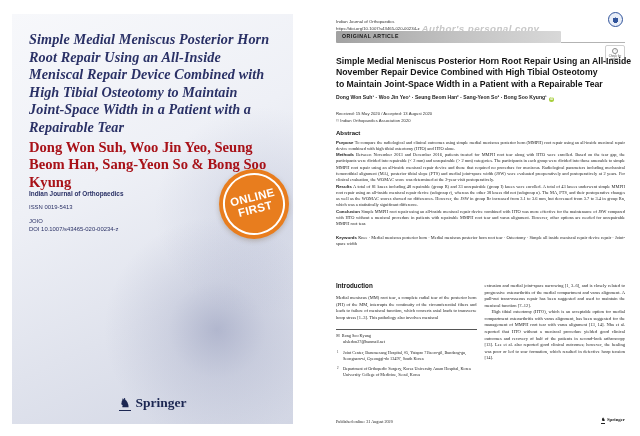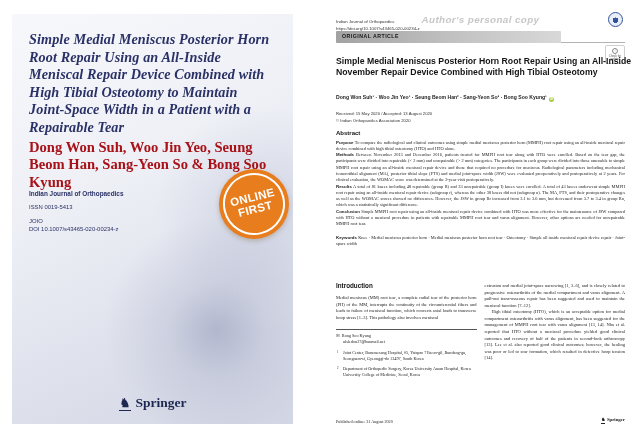--- a/index.html
+++ b/index.html
@@ -47,21 +47,21 @@
   }
   .springer-mark { display:inline-block; border-bottom:1.6px solid #1c2752; padding:0 1px 1px 1px; margin-right:4px; }
   .springer-mark::before { content:"♞"; font-size:12px; }
 
   
   .article {
     position:absolute; left:324px; top:4px; width:313px; height:428px; background:#ffffff;
     color:#1b1b1b;
   }
   .watermark {
-    position:absolute; top:11px; left:0; right:0; text-align:center;
+    position:absolute; top:20px; left:0; right:0; text-align:center;
     font:italic 600 9.8px/1 "Liberation Sans", sans-serif; color:#c7c7c7; letter-spacing:0.4px;
   }
   .art-header { position:absolute; top:15px; left:12px; width:260px; font-family:"Liberation Sans", sans-serif; color:#333; }
   .art-journal { font-size:4.3px; }
   .art-doi { font-size:4.3px; margin-top:1.5px; }
   .journal-logo {
     position:absolute; top:8px; left:284px; width:15px; height:15px; border-radius:50%;
     border:1.3px solid #31549b;
     background:radial-gradient(circle at 50% 55%, #31549b 0 27%, #e9eef8 28% 100%);
   }
@@ -157,20 +157,21 @@
 
     <div class="check-badge">
       <div class="check-icon"></div>
       <div>Check for</div>
       <div>updates</div>
     </div>
 
     <div class="art-title">
       <div>Simple Medial Meniscus Posterior Horn Root Repair Using an All-Inside</div>
       <div>November Repair Device Combined with High Tibial Osteotomy</div>
+      <div>to Maintain Joint-Space Width in a Patient with a Repairable Tear</div>
     </div>
 
     <div class="art-authors">
       <span>Dong Won Suh¹ · Woo Jin Yeo¹ · Seung Beom Han² · Sang-Yeon So³ · Bong Soo Kyung¹</span><span class="orcid-icon">iD</span>
     </div>
 
     <div class="art-received">
       <div>Received: 15 May 2020 / Accepted: 13 August 2020</div>
       <div>© Indian Orthopaedics Association 2020</div>
     </div>

